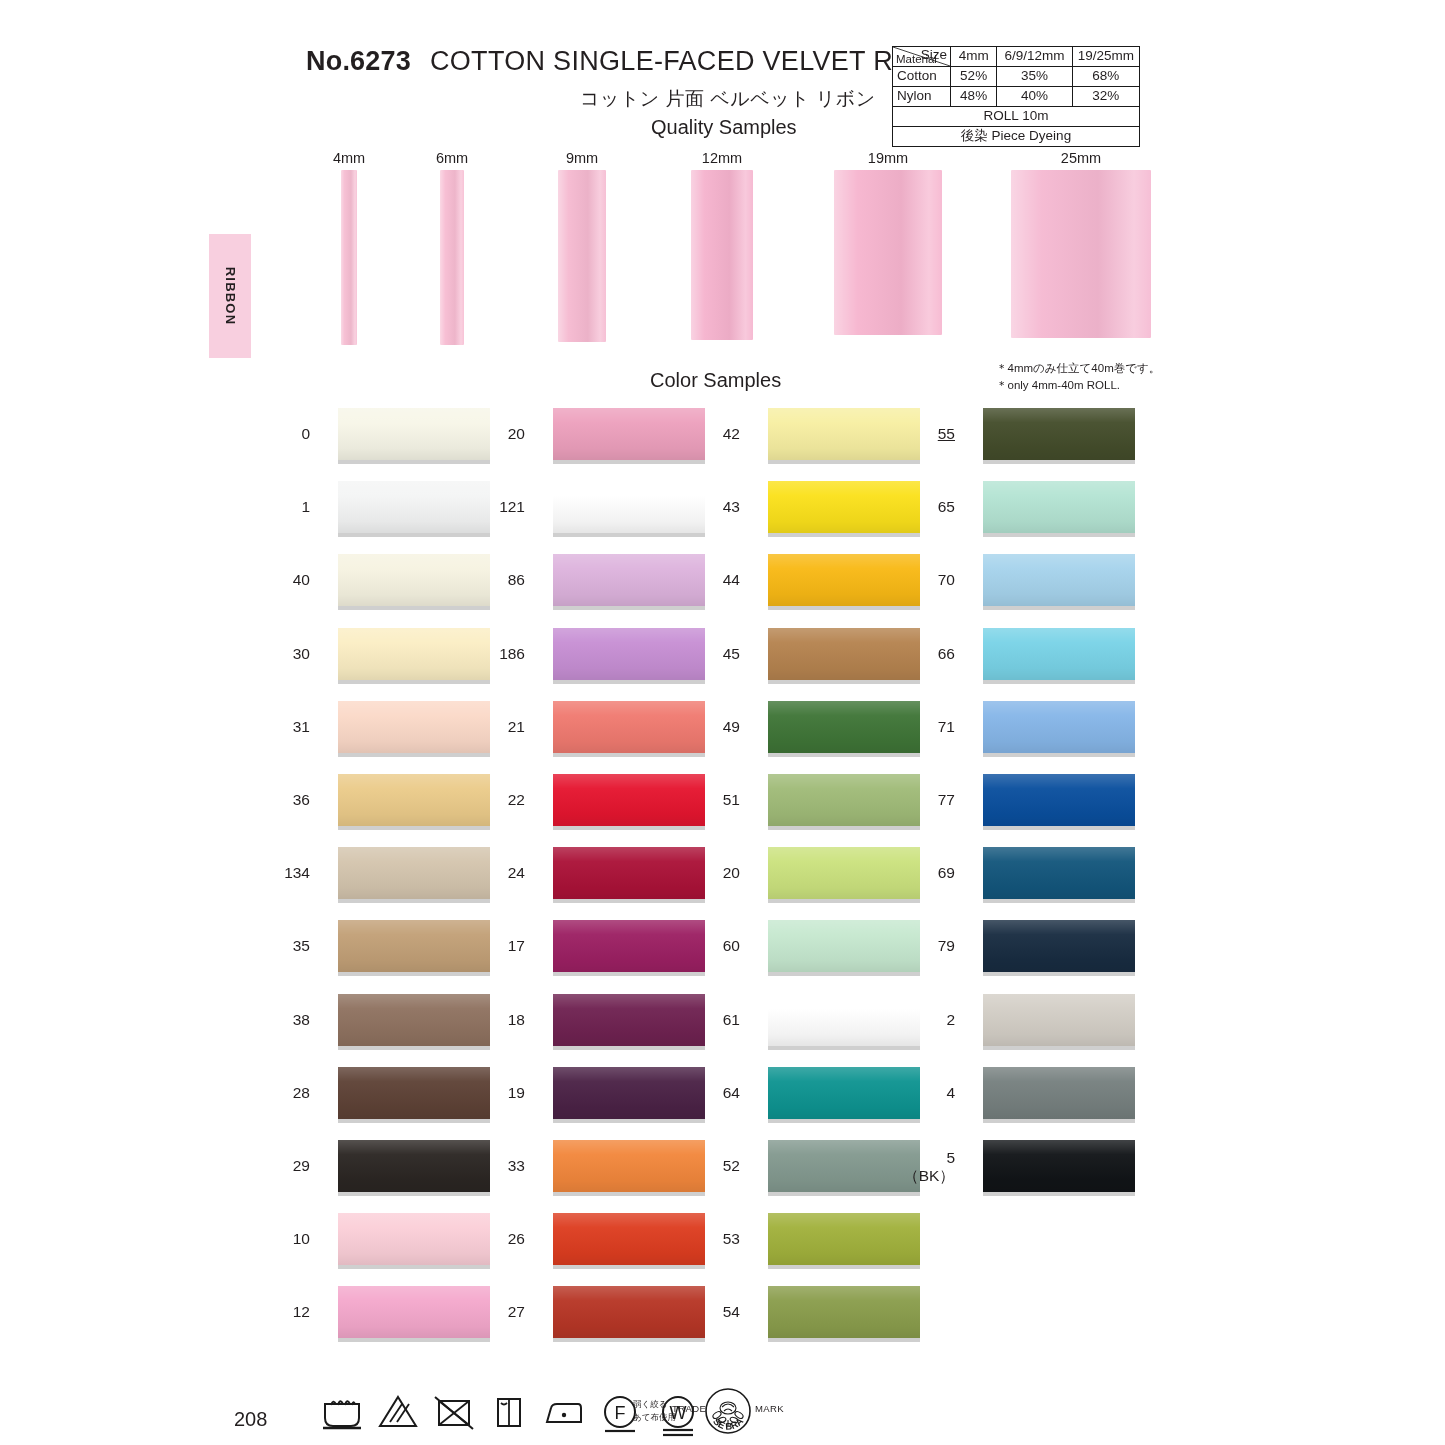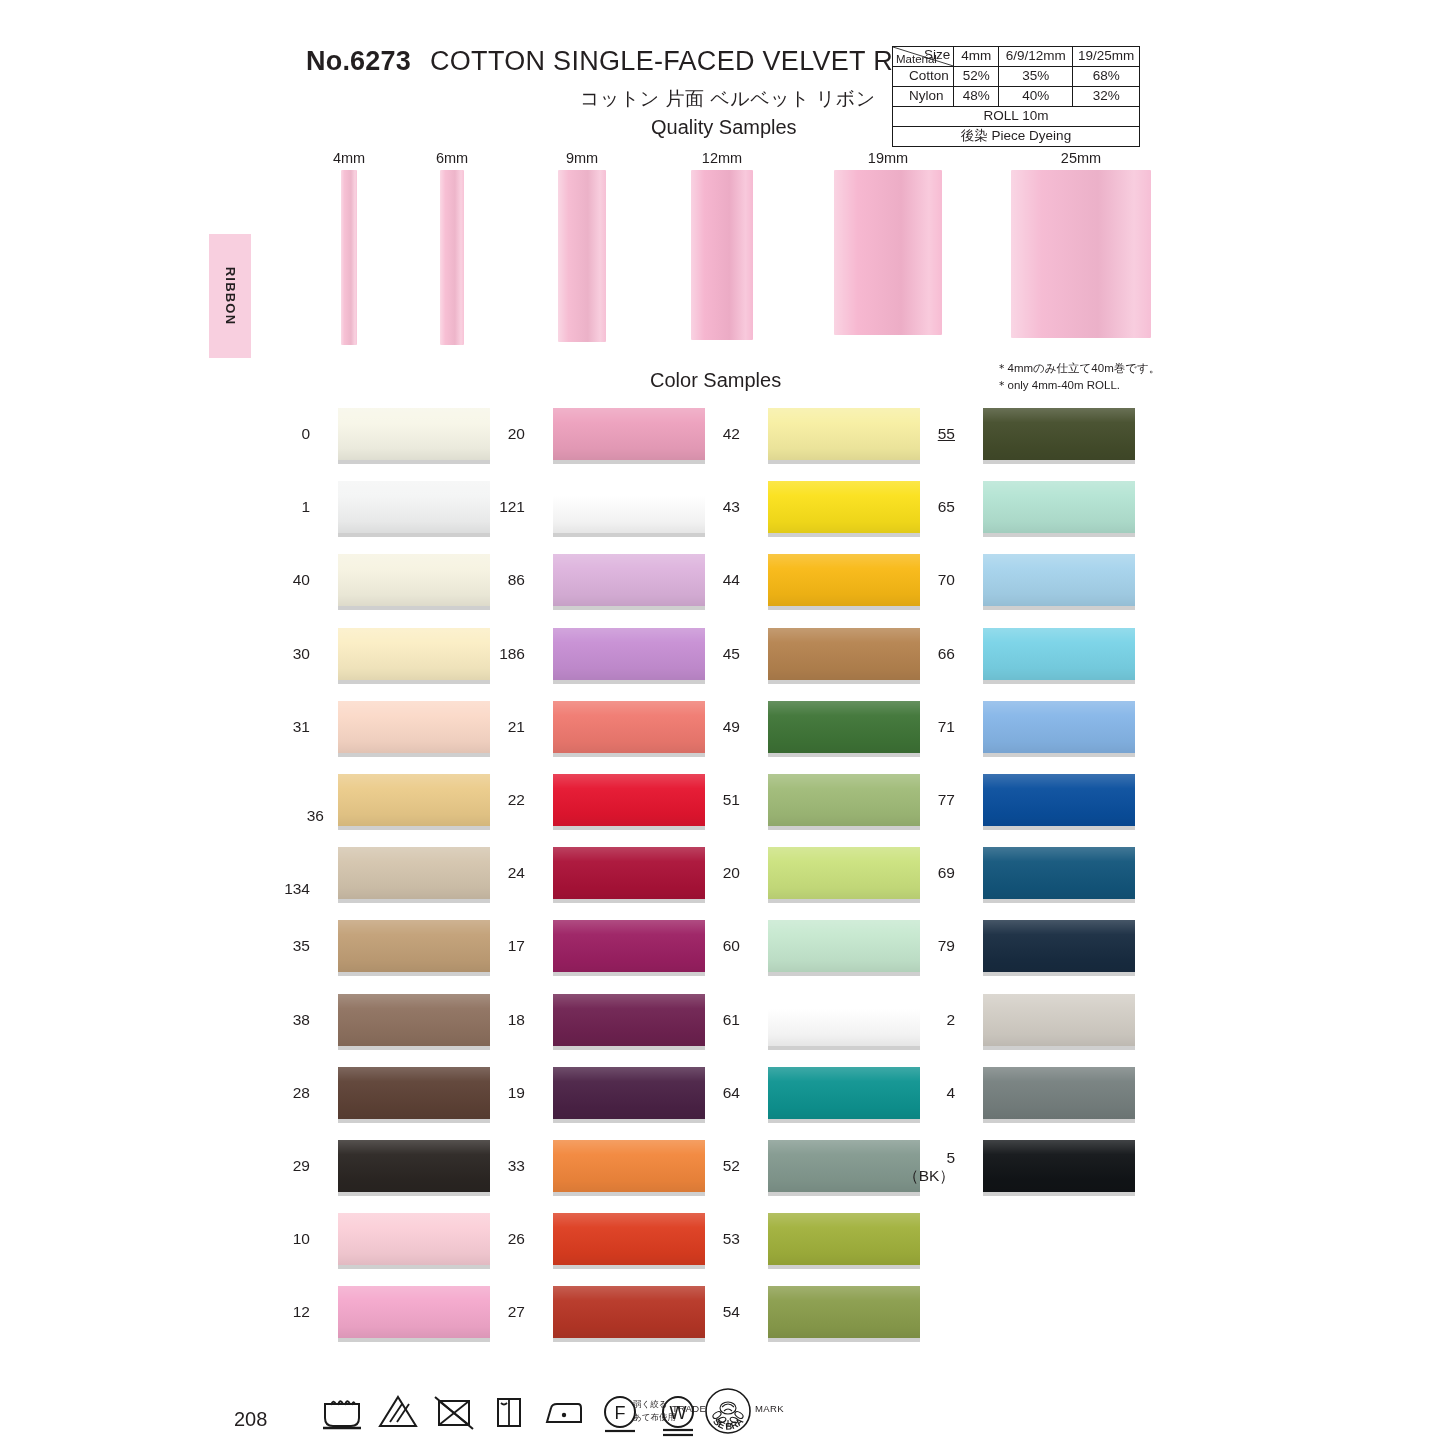--- a/index.html
+++ b/index.html
@@ -13,21 +13,21 @@
   
   .hdr-no{position:absolute;left:306px;top:46px;font-size:27px;font-weight:bold;letter-spacing:.2px;}
   .hdr-title{position:absolute;left:430px;top:46px;font-size:27px;font-weight:500;letter-spacing:.3px;white-space:nowrap;}
   .hdr-jp{position:absolute;left:580px;top:86px;font-size:19px;letter-spacing:.5px;white-space:nowrap;}
   .hdr-quality{position:absolute;left:651px;top:116px;font-size:20px;white-space:nowrap;}
 
   
   .spec{position:absolute;left:892px;top:46px;width:248px;border:1.4px solid #1a1a1a;
         border-collapse:collapse;font-size:13.5px;background:#fff;}
   .spec td{border:1.1px solid #1a1a1a;text-align:center;padding:1px 2px;line-height:1.25;height:17px;}
-  .spec td.lbl{text-align:left;padding-left:16px;}
+  .spec td.lbl{text-align:left;padding-left:4px;}
   .diag{position:relative;height:26px;padding:0!important;overflow:hidden;}
   .diag svg{position:absolute;inset:0;width:100%;height:100%;}
   .diag .d-size{position:absolute;right:3px;top:0px;font-size:13.5px;}
   .diag .d-mat{position:absolute;left:3px;bottom:0px;font-size:11.5px;}
 
   
   .side-tab{position:absolute;left:209px;top:234px;width:42px;height:124px;background:#f8cfdf;}
   .side-tab span{
     position:absolute;left:50%;top:50%;
     transform:translate(-50%,-50%) rotate(90deg);
@@ -166,26 +166,26 @@
       <div class="sw-code" style="left: 258px; width: 52px; top: 644.6px;">30</div>
       <div class="sw" style="left: 338px; top: 627.6px;">
         <div class="face" style="background: linear-gradient(rgba(255, 255, 255, 0.2) 0%, rgba(255, 255, 255, 0.04) 28%, rgba(0, 0, 0, 0.05) 78%, rgba(0, 0, 0, 0.1) 100%) rgb(251, 238, 196);"></div>
         <div class="edge"></div>
       </div>
       <div class="sw-code" style="left: 258px; width: 52px; top: 717.8px;">31</div>
       <div class="sw" style="left: 338px; top: 700.8px;">
         <div class="face" style="background: linear-gradient(rgba(255, 255, 255, 0.2) 0%, rgba(255, 255, 255, 0.04) 28%, rgba(0, 0, 0, 0.05) 78%, rgba(0, 0, 0, 0.1) 100%) rgb(251, 217, 200);"></div>
         <div class="edge"></div>
       </div>
-      <div class="sw-code" style="left: 272px; width: 52px; top: 791px; margin-top: 16px;">36</div>
+      <div class="sw-code" style="left: 258px; width: 52px; top: 791px;">36</div>
       <div class="sw" style="left: 338px; top: 774px;">
         <div class="face" style="background: linear-gradient(rgba(255, 255, 255, 0.2) 0%, rgba(255, 255, 255, 0.04) 28%, rgba(0, 0, 0, 0.05) 78%, rgba(0, 0, 0, 0.1) 100%) rgb(235, 203, 138);"></div>
         <div class="edge"></div>
       </div>
-      <div class="sw-code" style="left: 258px; width: 52px; top: 864.2px; margin-top: 16px;">134</div>
+      <div class="sw-code" style="left: 258px; width: 52px; top: 864.2px;">134</div>
       <div class="sw" style="left: 338px; top: 847.2px;">
         <div class="face" style="background: linear-gradient(rgba(255, 255, 255, 0.2) 0%, rgba(255, 255, 255, 0.04) 28%, rgba(0, 0, 0, 0.05) 78%, rgba(0, 0, 0, 0.1) 100%) rgb(212, 197, 174);"></div>
         <div class="edge"></div>
       </div>
       <div class="sw-code" style="left: 258px; width: 52px; top: 937.4px;">35</div>
       <div class="sw" style="left: 338px; top: 920.4px;">
         <div class="face" style="background: linear-gradient(rgba(255, 255, 255, 0.2) 0%, rgba(255, 255, 255, 0.04) 28%, rgba(0, 0, 0, 0.05) 78%, rgba(0, 0, 0, 0.1) 100%) rgb(194, 160, 119);"></div>
         <div class="edge"></div>
       </div>
       <div class="sw-code" style="left: 258px; width: 52px; top: 1010.6px;">38</div>

